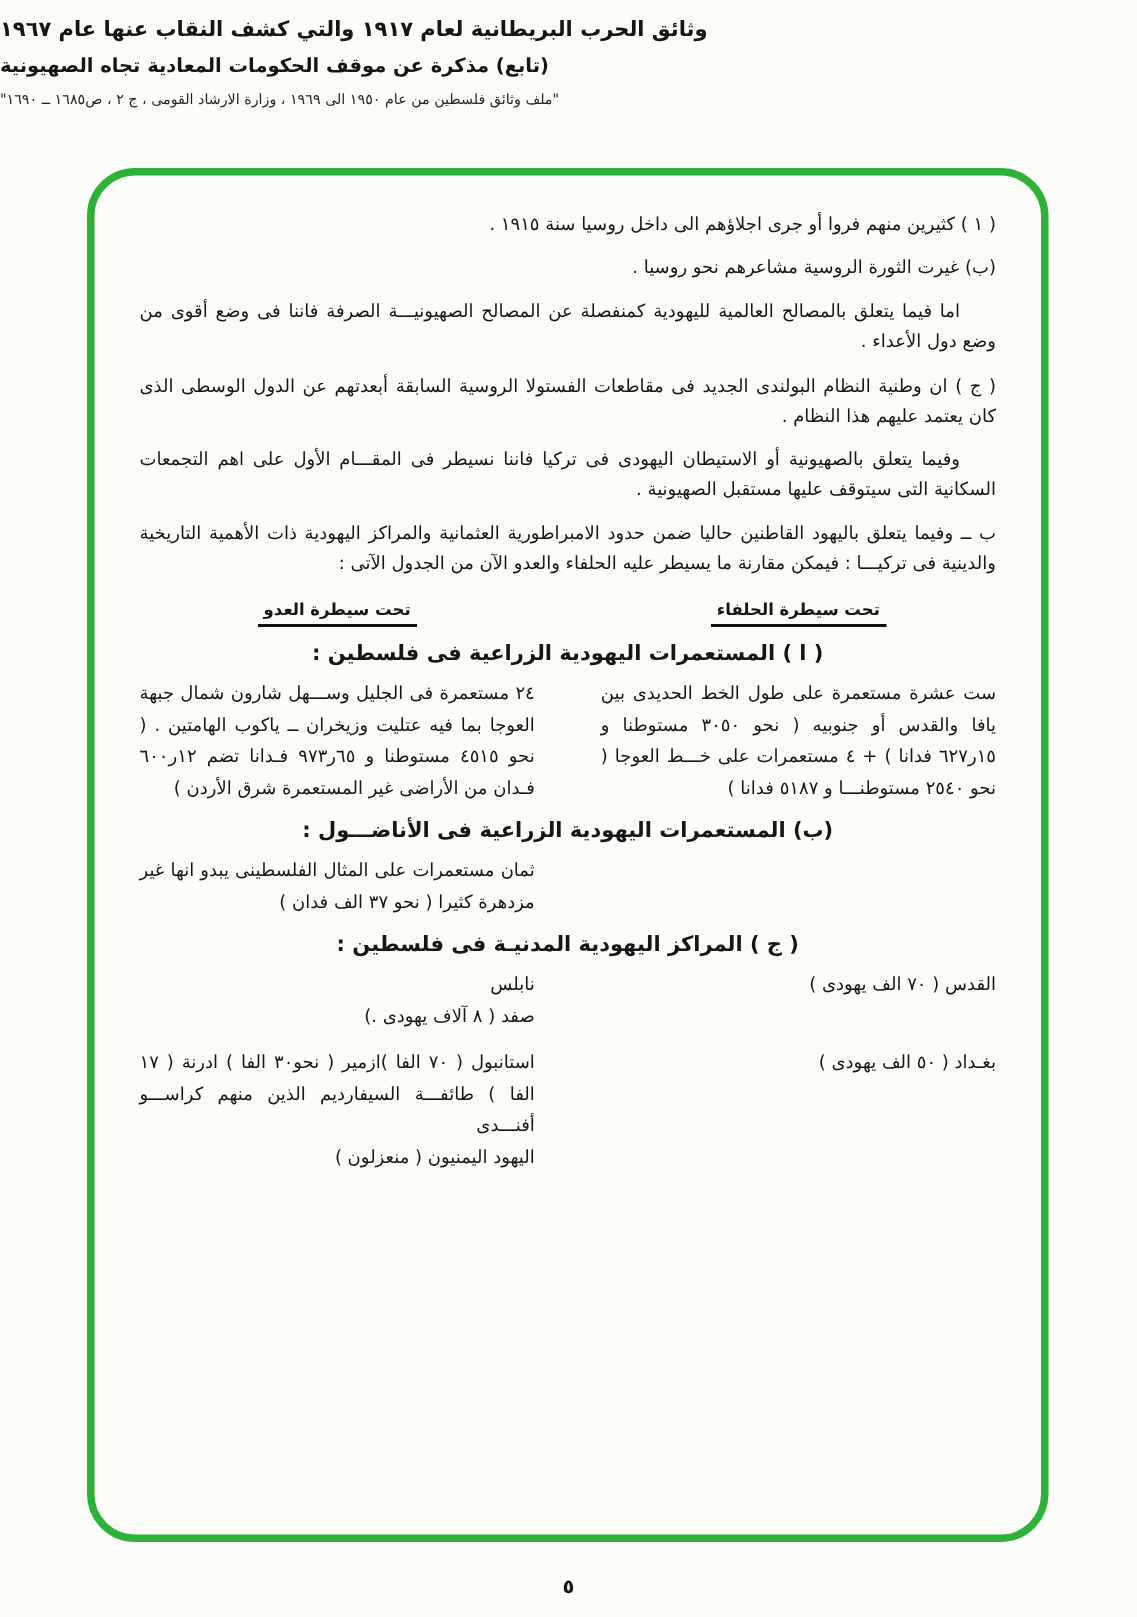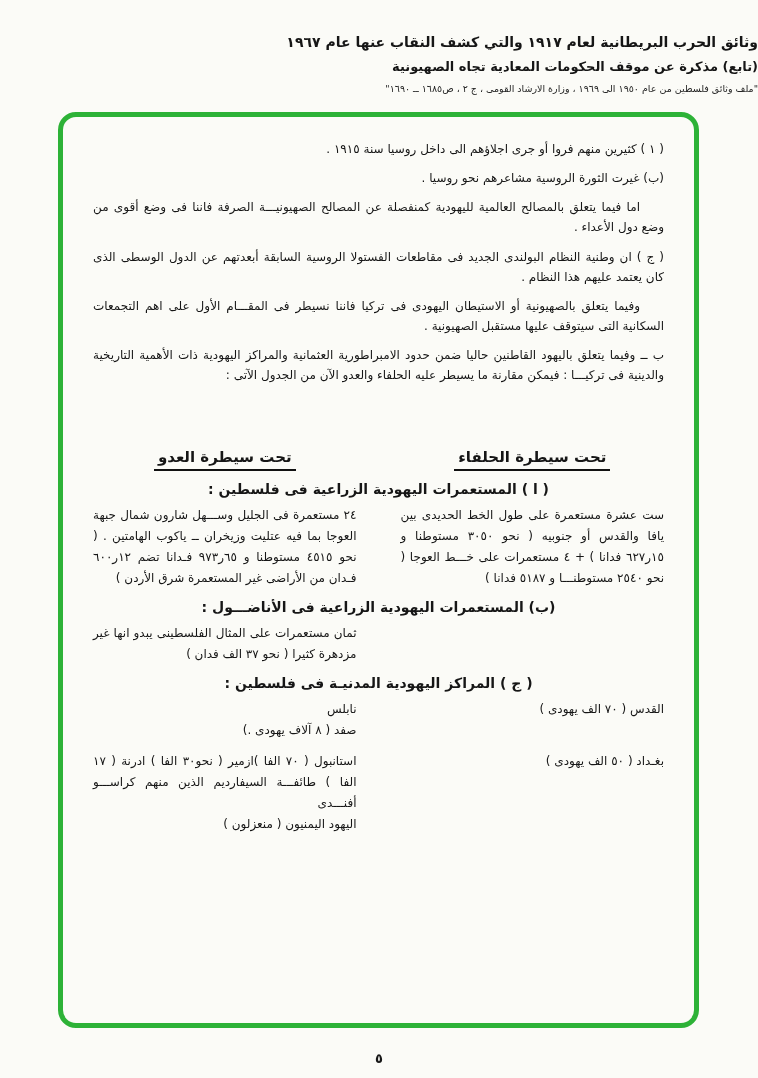--- a/index.html
+++ b/index.html
@@ -1,33 +1,33 @@
 <!DOCTYPE html>
 <html lang="ar" dir="rtl"><head>
 <meta charset="utf-8">
 <style>
   html, body { margin: 0; padding: 0; background: #e9e9e5; }
   .page {
     width: 758px; height: 1078px; position: relative; margin: 0 auto;
     background: #fbfbf7; direction: rtl; color: #161616;
     font-family: "DejaVu Sans", sans-serif; overflow: hidden;
   }
-  .header { position: absolute; top: 34px; right: 0; left: 0; text-align: right; }
+  .header { position: absolute; top: 12px; right: 0; left: 0; text-align: left; }
   .h1 { font-size: 14px; font-weight: 700; }
   .h2 { font-size: 13px; font-weight: 700; margin-top: 9px; }
   .h3 { font-size: 9.5px; margin-top: 9px; color: #242424; }
   .frame {
     position: absolute; top: 112px; right: 59px; width: 641px; height: 916px;
-    border: 5px solid #2db237; border-radius: 18px;
+    border: 5px solid #2db237; border-radius: 32px;
     padding: 22px 30px 14px; box-sizing: border-box; overflow: hidden;
   }
   .para { font-size: 12px; line-height: 1.68; text-align: justify; margin: 0 0 9px; }
   .para.indent { text-indent: 24px; }
   .col-headers { display: flex; gap: 44px; margin: 14px 0 4px; }
-  .colh { flex: 1; text-align: center; font-size: 15px; font-weight: 700; margin-top: 48px; }
+  .colh { flex: 1; text-align: center; font-size: 11px; font-weight: 700; }
   .colh span { display: inline-block; border-bottom: 2px solid #111; padding: 0 4px 3px; }
   .section { margin-top: 10px; }
   .section-title { font-size: 14px; font-weight: 700; margin: 8px 0; text-align: center; }
   .row { display: flex; gap: 44px; align-items: flex-start; }
   .cell {
     flex: 1; font-size: 12px; line-height: 1.75; text-align: justify;
     white-space: pre-line;
   }
   .footer {
     position: absolute; bottom: 12px; left: 0; right: 0;

